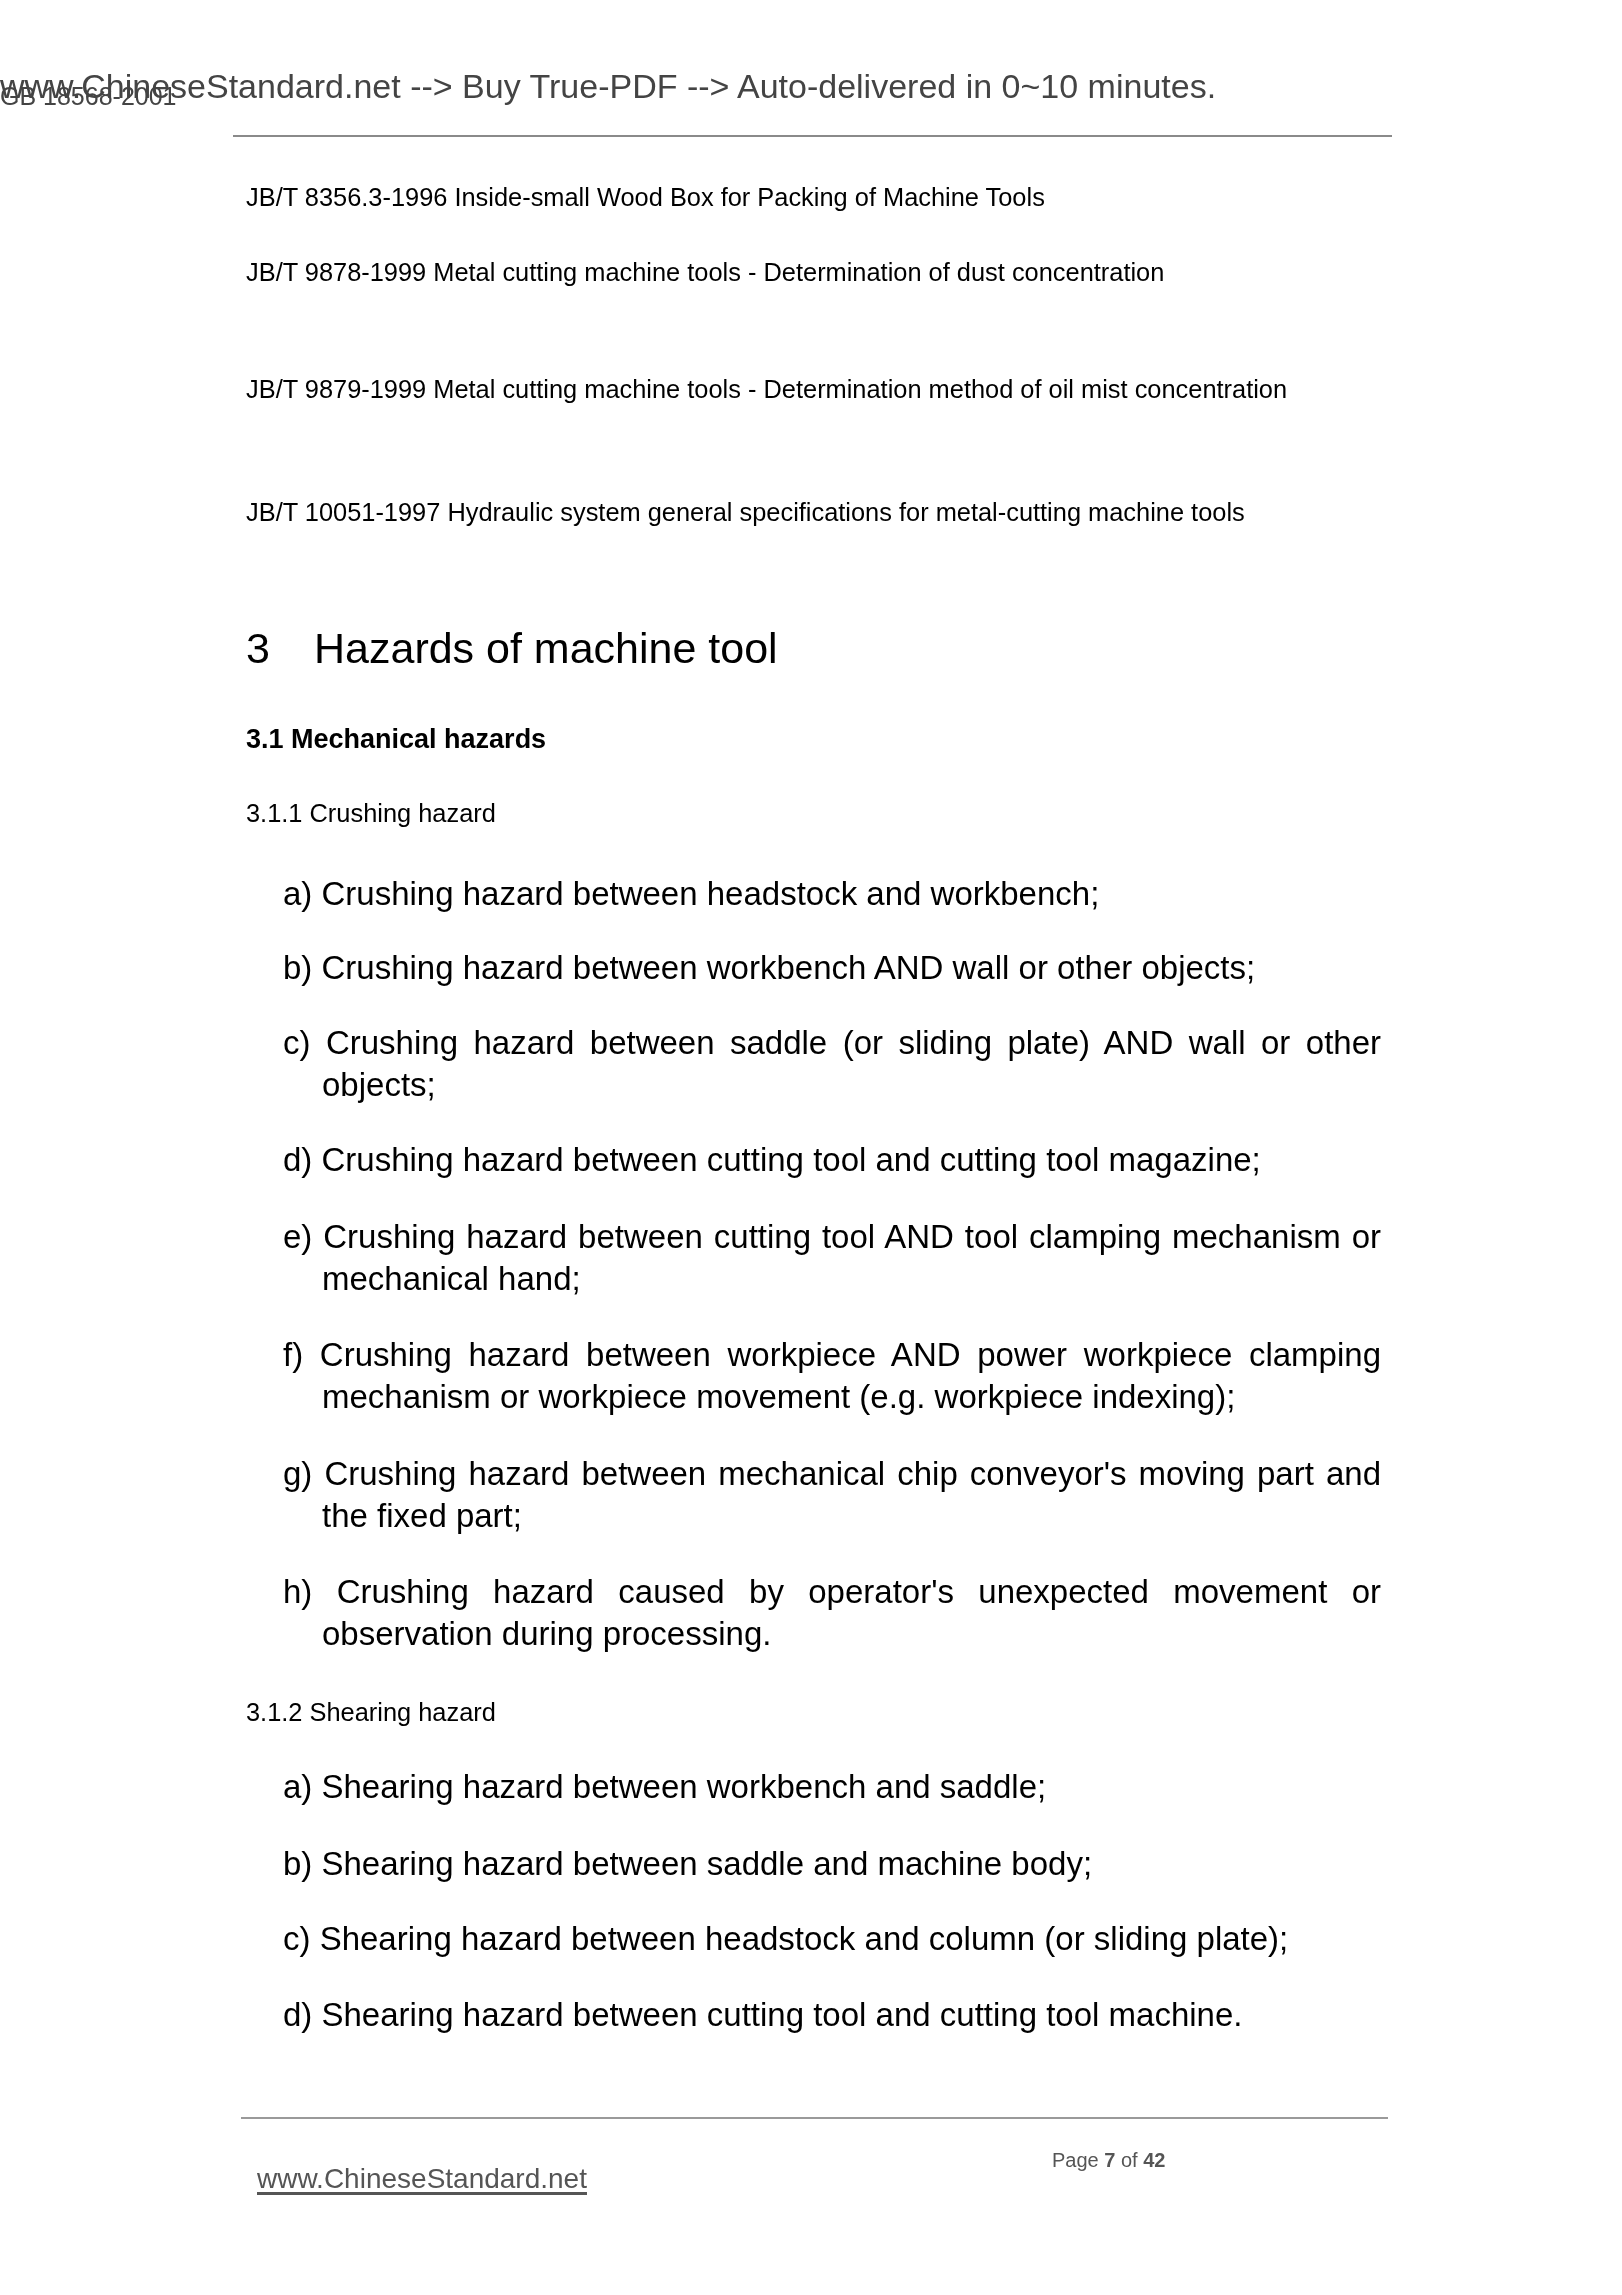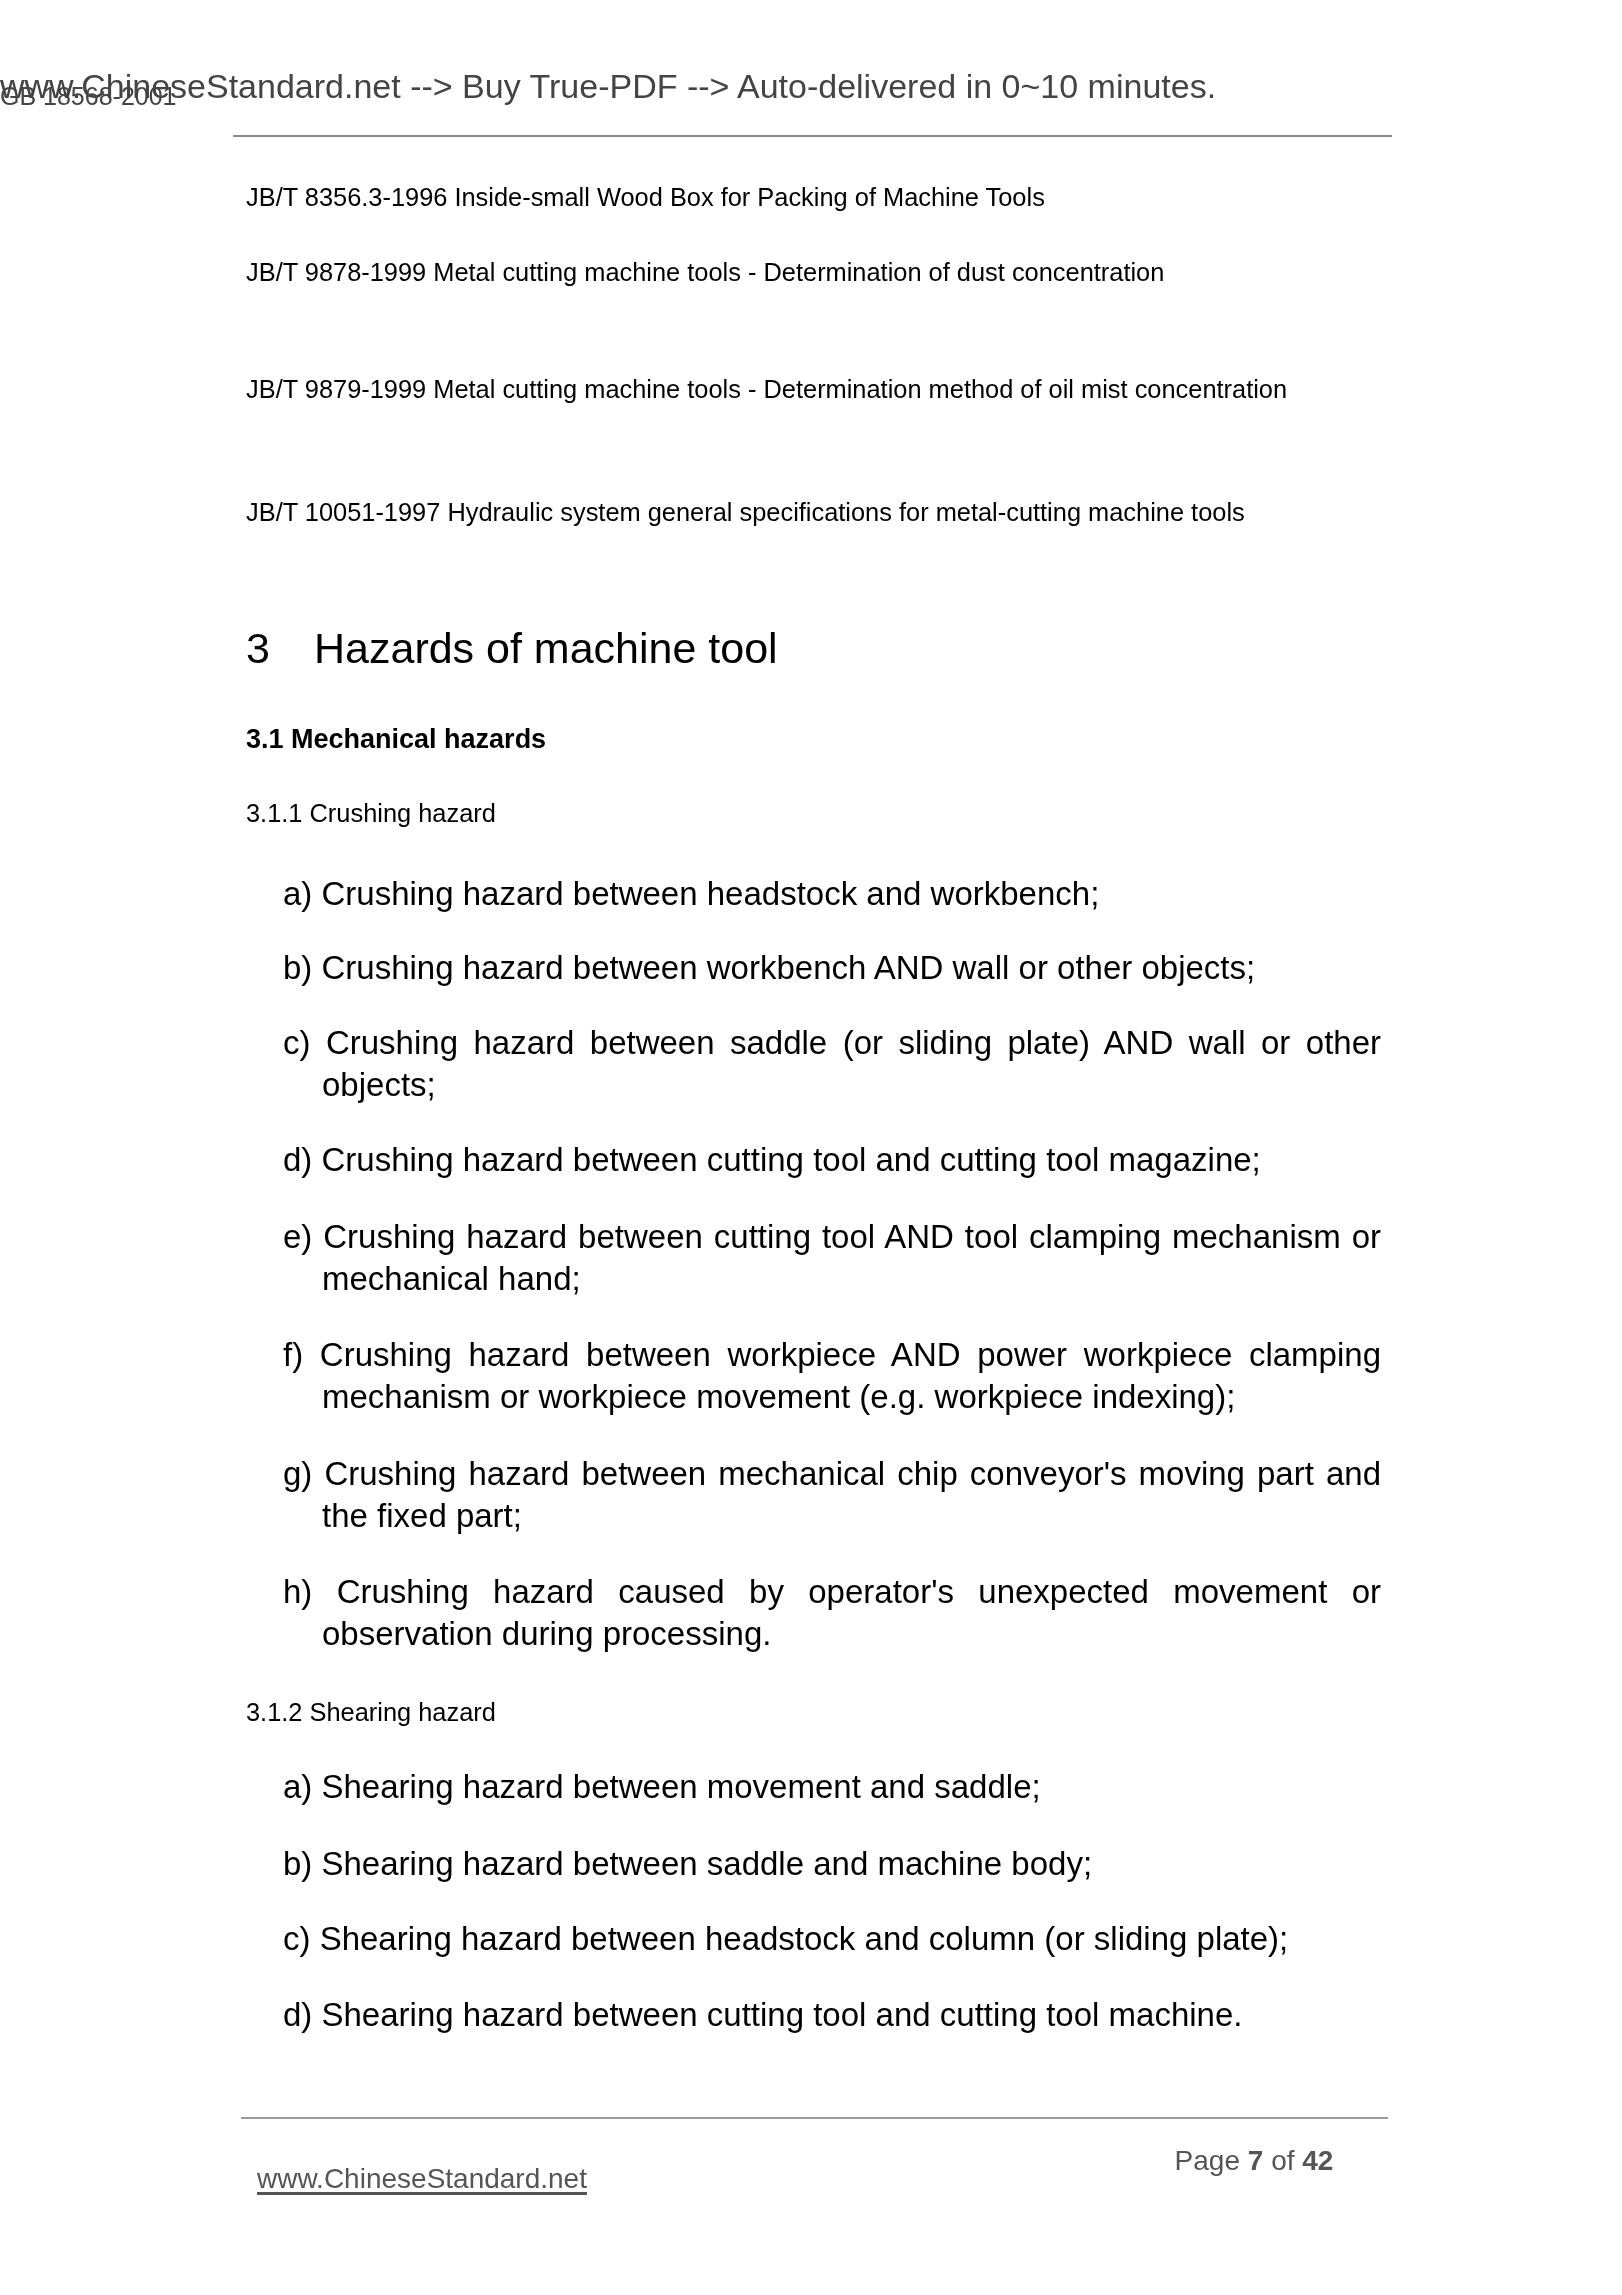--- a/index.html
+++ b/index.html
@@ -10,21 +10,21 @@
   .hdr-std { left:0; width:1623px; top:80px; font-size:25px; color:#444; line-height:33px; white-space:nowrap; }
   .hdr-rule { left:233px; width:1159px; top:135px; height:0; border-top:2.5px solid #8a8a8a; }
   .p { left:246px; width:1136px; font-size:25.4px; line-height:42px; text-align:justify; text-align-last:left; margin:0; }
   .li { left:283px; width:1098px; font-size:33px; line-height:42px; text-align:justify; text-align-last:left; margin:0;
         padding-left:39px; text-indent:-39px; box-sizing:border-box; }
   .h1 { left:246px; font-size:43px; font-weight:normal; line-height:50px; white-space:nowrap; }
   .h1 .num { display:inline-block; width:68px; }
   .h2 { left:246px; font-size:27px; font-weight:bold; line-height:42px; white-space:nowrap; }
   .ftr-rule { left:241px; width:1147px; top:2117px; height:0; border-top:2.5px solid #9a9a9a; }
   .ftr-link { left:257px; top:2144px; font-size:28px; line-height:33px; color:#555; text-decoration:underline; text-decoration-thickness:2.5px; text-underline-offset:4.2px; white-space:nowrap;margin-top:18px; }
-  .ftr-page { left:1108px; width:292px; top:2144px; font-size:28px; line-height:33px; color:#555; text-align:center; white-space:nowrap; }
+  .ftr-page { left:1052px; width:292px; top:2144px; font-size:20px; line-height:33px; color:#555; text-align:left; white-space:nowrap; }
   .ftr-page b { font-weight:bold; }
 </style>
 </head>
 <body>
 
 <div class="abs hdr-banner">www.ChineseStandard.net --&gt; Buy True-PDF --&gt; Auto-delivered in 0~10 minutes.</div>
 <div class="abs hdr-std">GB 18568-2001</div>
 <div class="abs hdr-rule"></div>
 
 <p class="abs p" style="top:176px">JB/T 8356.3-1996 Inside-small Wood Box for Packing of Machine Tools</p>
@@ -42,21 +42,21 @@
 <p class="abs li" style="top:873px">a) Crushing hazard between headstock and workbench;</p>
 <p class="abs li" style="top:947px">b) Crushing hazard between workbench AND wall or other objects;</p>
 <p class="abs li" style="top:1022px">c) Crushing hazard between saddle (or sliding plate) AND wall or other objects;</p>
 <p class="abs li" style="top:1139px">d) Crushing hazard between cutting tool and cutting tool magazine;</p>
 <p class="abs li" style="top:1216px">e) Crushing hazard between cutting tool AND tool clamping mechanism or mechanical hand;</p>
 <p class="abs li" style="top:1334px">f) Crushing hazard between workpiece AND power workpiece clamping mechanism or workpiece movement (e.g. workpiece indexing);</p>
 <p class="abs li" style="top:1453px">g) Crushing hazard between mechanical chip conveyor's moving part and the fixed part;</p>
 <p class="abs li" style="top:1571px">h) Crushing hazard caused by operator's unexpected movement or observation during processing.</p>
 
 <p class="abs p" style="top:1691px">3.1.2 Shearing hazard</p>
-<p class="abs li" style="top:1766px">a) Shearing hazard between movement and saddle;</p>
+<p class="abs li" style="top:1766px">a) Shearing hazard between workbench and saddle;</p>
 <p class="abs li" style="top:1843px">b) Shearing hazard between saddle and machine body;</p>
 <p class="abs li" style="top:1918px">c) Shearing hazard between headstock and column (or sliding plate);</p>
 <p class="abs li" style="top:1994px">d) Shearing hazard between cutting tool and cutting tool machine.</p>
 
 <div class="abs ftr-rule"></div>
 <a class="abs ftr-link">www.ChineseStandard.net</a>
 <div class="abs ftr-page">
   <span>Page</span>
   <b>7</b>
   <span>of</span>

